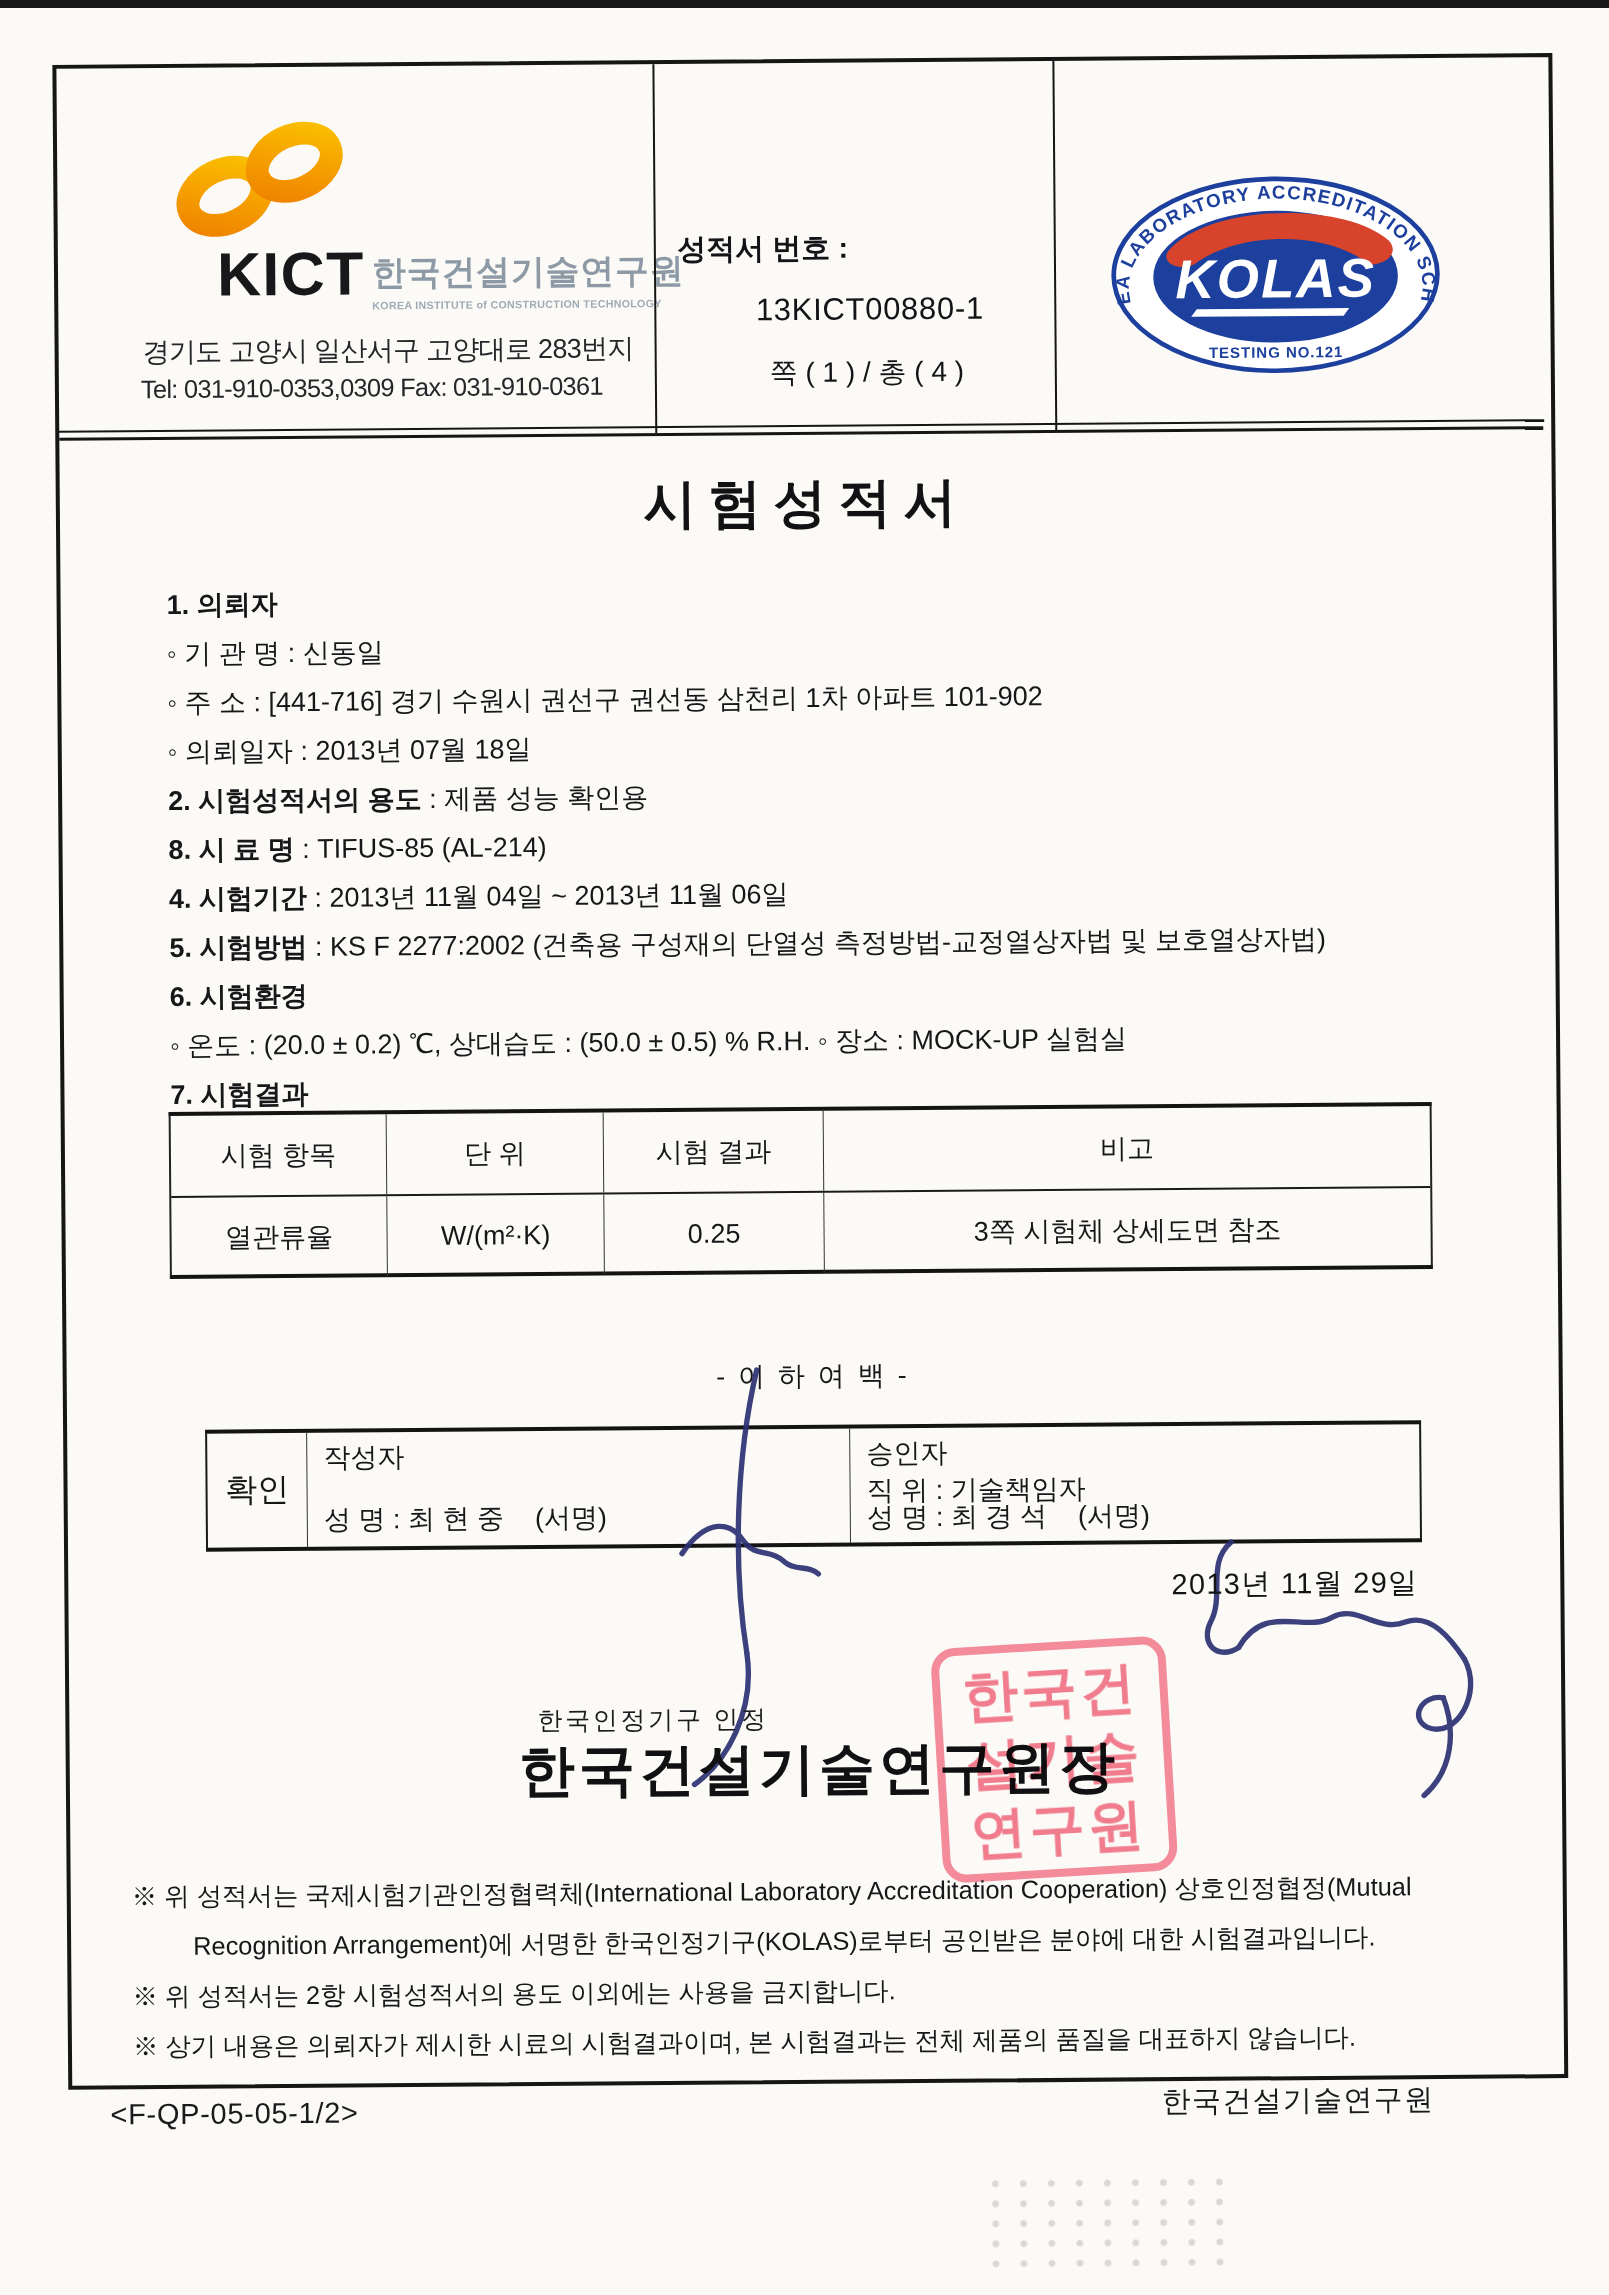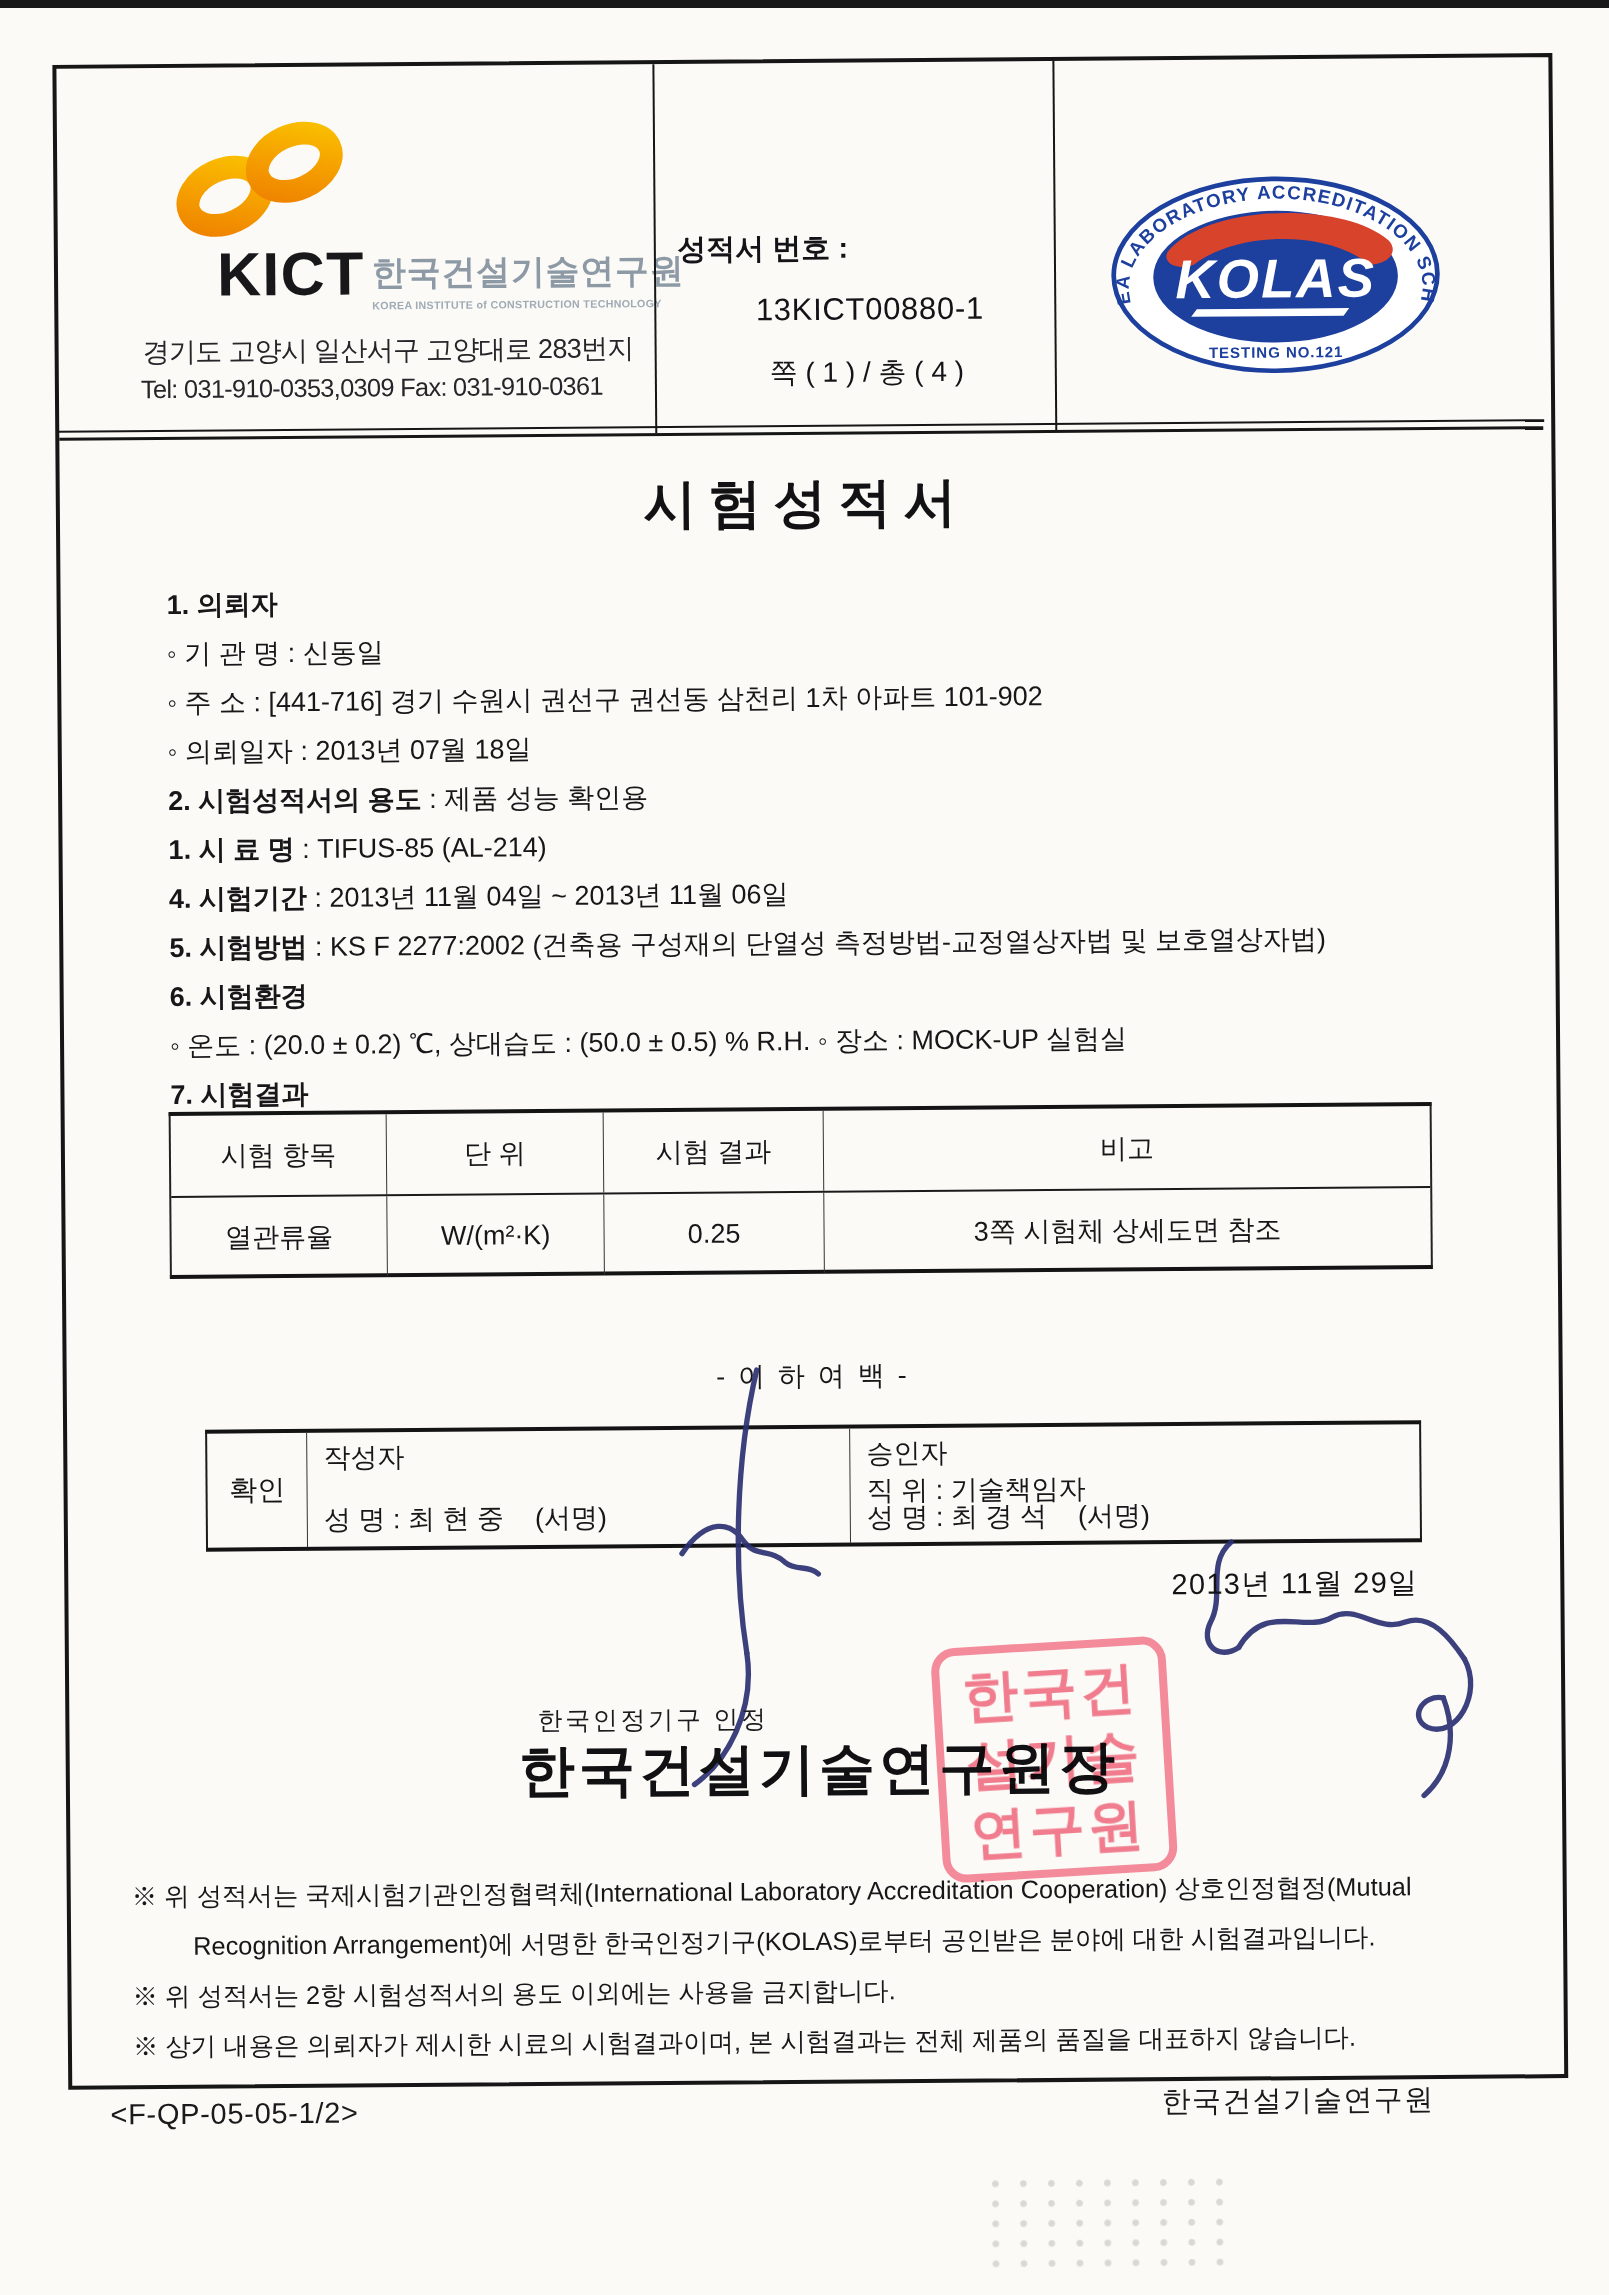--- a/index.html
+++ b/index.html
@@ -45,21 +45,21 @@
   .rtable{position:absolute;left:104px;top:1044px;width:1263px;height:167px;border:2px solid #222;border-top:4px solid #141414;border-bottom:4px solid #141414;box-sizing:border-box;}
   .rrow{display:grid;grid-template-columns:216px 217px 220px auto;height:80px;}
   .rrow.hdrrow{border-bottom:2.7px solid #1a1a1a;}
   .rcell{display:flex;align-items:center;justify-content:center;font-size:27px;color:#17171a;border-right:1.3px solid #333;white-space:nowrap;}
   .rcell:last-child{border-right:none;}
 
   .closing{position:absolute;left:0;top:1295px;width:100%;text-align:center;font-size:27px;letter-spacing:2.7px;color:#17171a;}
 
   
   .sig-table{position:absolute;left:138px;top:1362px;width:1216px;height:122px;border:2px solid #1a1a1a;border-top:4px solid #141414;border-bottom:4px solid #141414;box-sizing:border-box;display:grid;grid-template-columns:100px 543px auto;}
-  .sig-confirm{display:flex;align-items:center;justify-content:center;font-size:28px;border-right:1.3px solid #333;}
+  .sig-confirm{display:flex;align-items:center;justify-content:center;font-size:32px;border-right:1.3px solid #333;}
   .sig-writer{position:relative;border-right:1.3px solid #333;padding:6.7px 0 0 16px;box-sizing:border-box;}
   .sig-approver{position:relative;padding:6.7px 0 0 16px;box-sizing:border-box;}
   .sig-role{font-size:27px;color:#17171a;}
   .sig-line{position:absolute;font-size:27px;white-space:nowrap;color:#17171a;}
   .wname{left:16px;bottom:9.4px;}
   .apos{left:16px;top:44px;}
   .aname{left:16px;bottom:6.7px;}
   .sig-note{margin-left:31px;margin-top:24px;}
   .ink{position:absolute;pointer-events:none;}
 
@@ -147,21 +147,21 @@
       </div>
 
       <div class="doc-title">시험성적서</div>
 
       <div class="sections">
         <div class="sec-line"><b>1. 의뢰자</b><span></span></div>
         <div class="sec-line"><b></b><span>◦ 기 관 명 : 신동일</span></div>
         <div class="sec-line"><b></b><span>◦ 주     소 : [441-716] 경기 수원시 권선구 권선동 삼천리 1차 아파트 101-902</span></div>
         <div class="sec-line"><b></b><span>◦ 의뢰일자 : 2013년 07월 18일</span></div>
         <div class="sec-line"><b>2. 시험성적서의 용도</b><span> : 제품 성능 확인용</span></div>
-        <div class="sec-line"><b>1. 시 료 명</b><span> : TIFUS-85 (AL-214)</span></div>
+        <div class="sec-line"><b>8. 시 료 명</b><span> : TIFUS-85 (AL-214)</span></div>
         <div class="sec-line"><b>4. 시험기간</b><span> : 2013년 11월 04일 ~ 2013년 11월 06일</span></div>
         <div class="sec-line"><b>5. 시험방법</b><span> : KS F 2277:2002 (건축용 구성재의 단열성 측정방법-교정열상자법 및 보호열상자법)</span></div>
         <div class="sec-line"><b>6. 시험환경</b><span></span></div>
         <div class="sec-line"><b></b><span>◦ 온도 : (20.0 ± 0.2) ℃, 상대습도 : (50.0 ± 0.5) % R.H.  ◦ 장소 : MOCK-UP 실험실</span></div>
         <div class="sec-line"><b>7. 시험결과</b><span></span></div>
       </div>
 
       <div class="rtable">
         <div class="rrow hdrrow">
           <div class="rcell">시험 항목</div>

